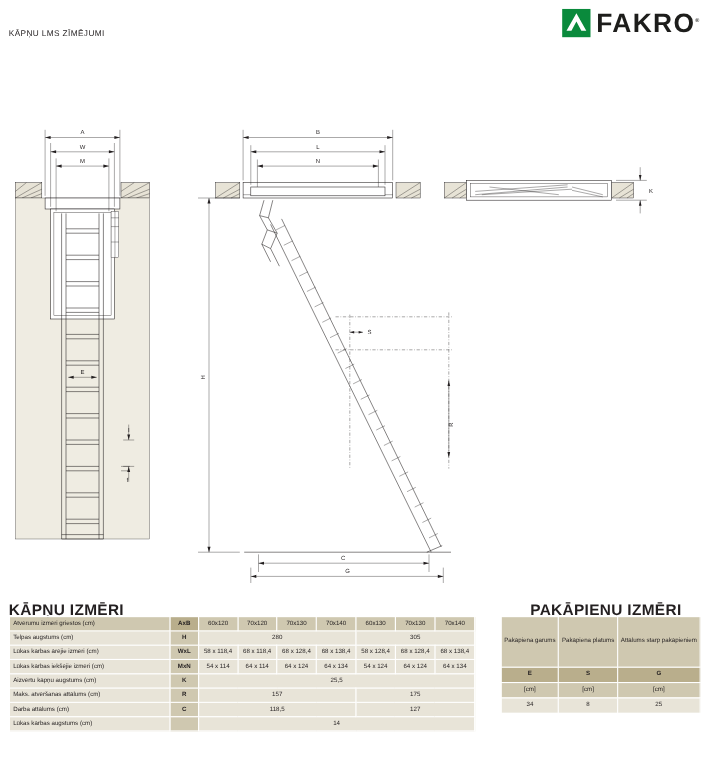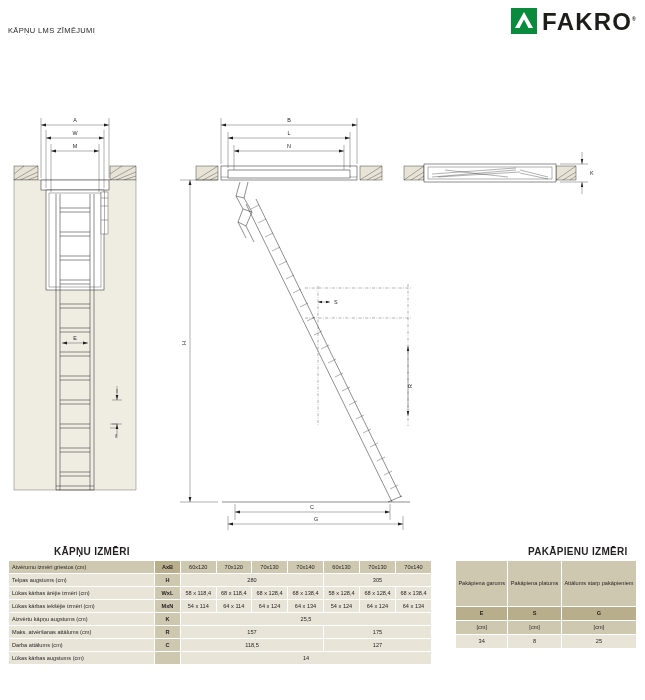--- a/index.html
+++ b/index.html
@@ -36,22 +36,22 @@
 
   
   .drawing {
     position: absolute; left: 0; top: 46px; width: 645px; height: 490px;
   }
 
   
   .tables-wrap { position: absolute; left: 0; top: 536px; width: 645px; }
 
   .tbl-title {
-    font-size: 10px; font-weight: bold; letter-spacing: .3px;
-    color: #231f20; text-transform: uppercase; margin-left: 46px;
+    font-size: 14px; font-weight: bold; letter-spacing: .3px;
+    color: #231f20; text-transform: uppercase;
   }
 
   table { border-collapse: collapse; }
   td, th { font-weight: normal; }
 
   
   #left-table-title { position: absolute; left: 8px; top: 10px; }
   #left-table {
     position: absolute; left: 8px; top: 24px; width: 424px;
     font-size: 5.6px;

